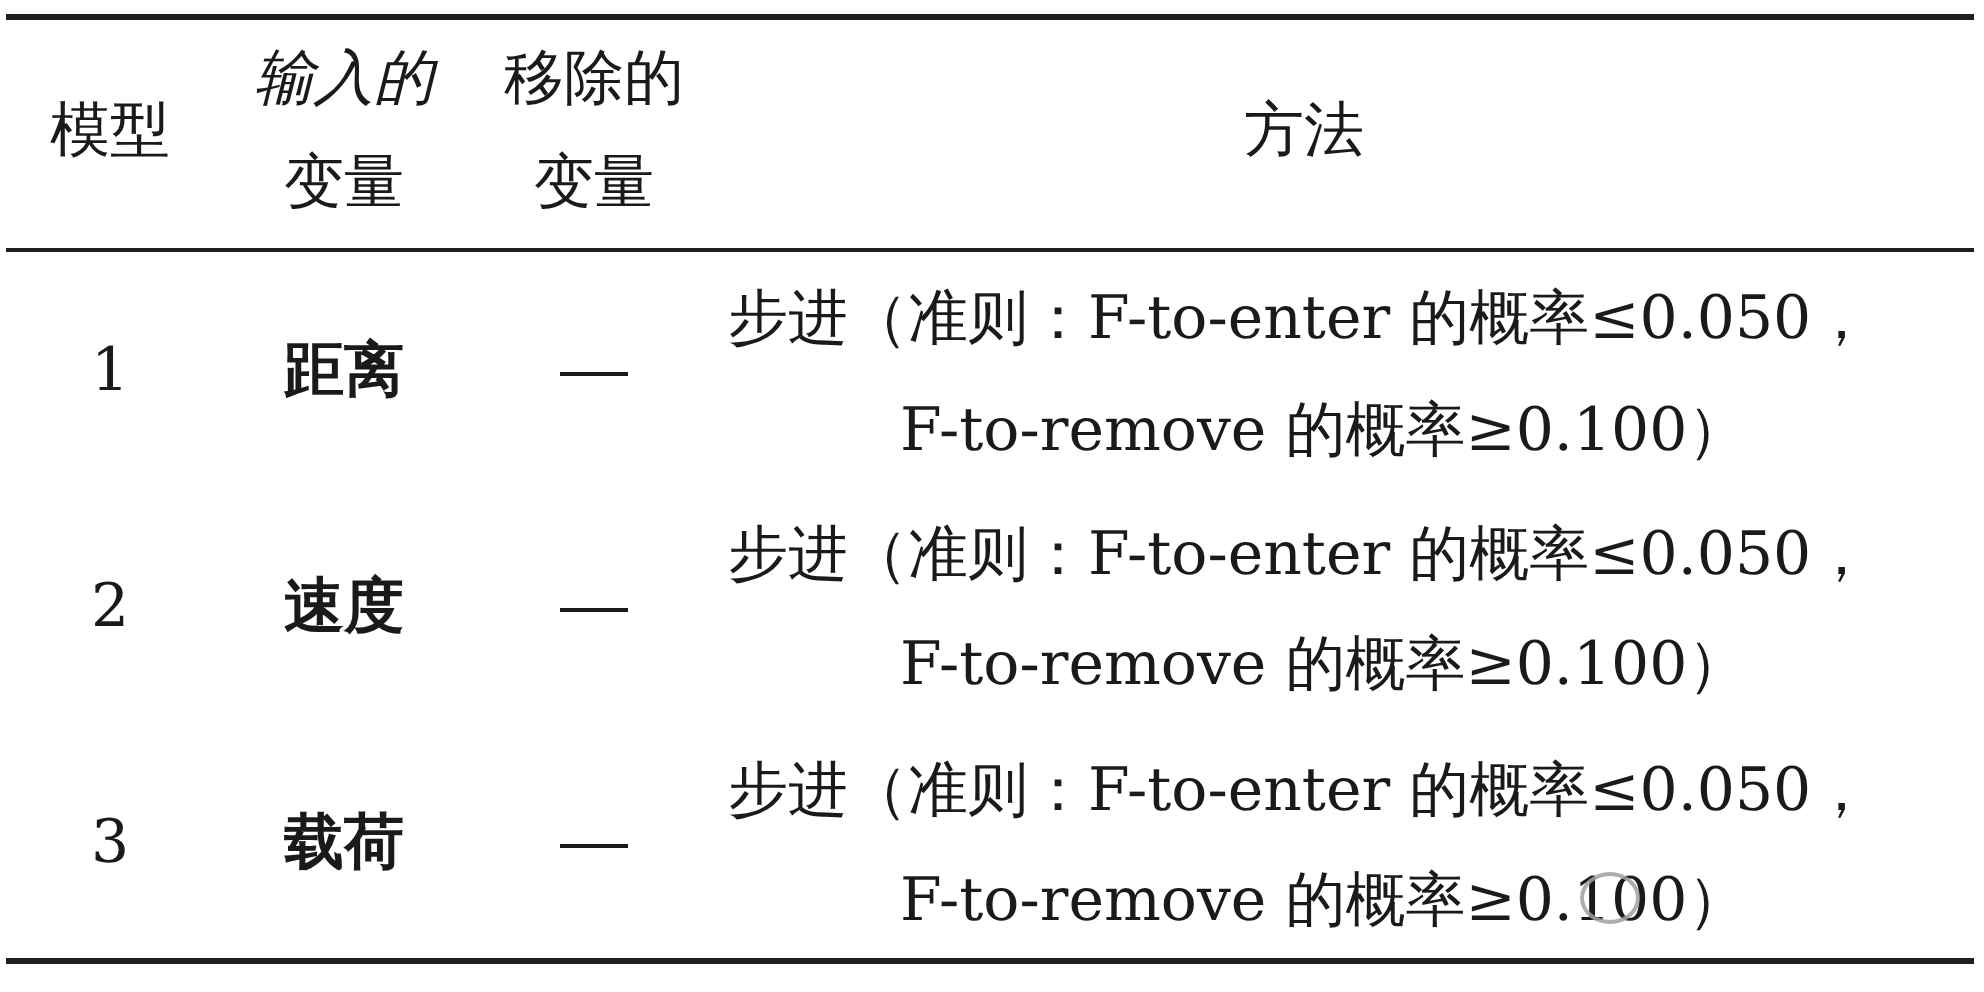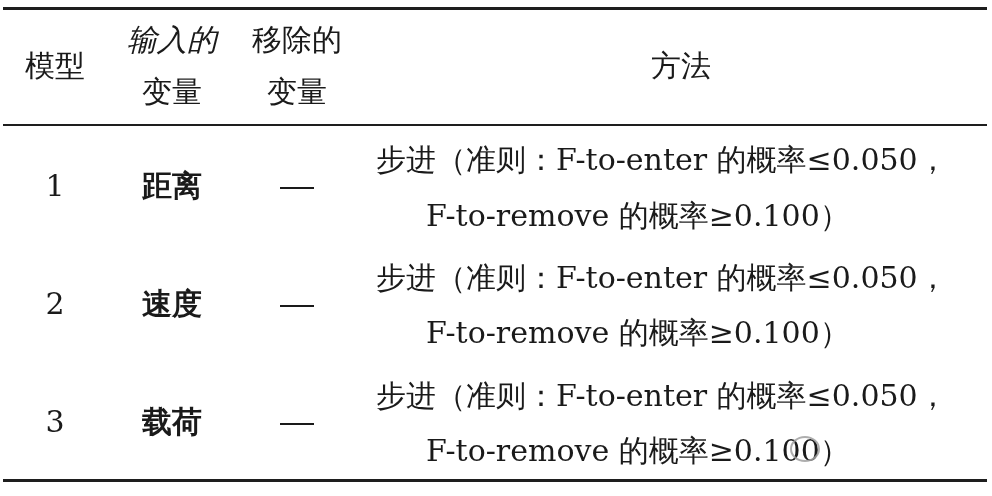--- a/index.html
+++ b/index.html
@@ -9,26 +9,26 @@
   .rule-top { top: 7px; height: 3px; }
   .rule-mid { top: 124px; height: 2px; }
   .rule-bot { top: 479px; height: 3px; }
   .cell { position: absolute; font-size: 30px; line-height: 40px; white-space: nowrap; }
   .center { text-align: center; }
   .hdr-model { left: 14px; width: 82px; top: 46px; }
   .hdr-in { left: 110px; width: 124px; top: 20px; font-style: italic; }
   .hdr-in2 { left: 110px; width: 124px; top: 72px; }
   .hdr-rm { left: 236px; width: 122px; top: 20px; }
   .hdr-rm2 { left: 236px; width: 122px; top: 72px; }
-  .hdr-method { left: 369px; width: 624px; top: 46px; }
+  .hdr-method { left: 340px; width: 624px; top: 46px; }
   .c-model { left: 14px; width: 82px; }
   .c-in { left: 110px; width: 124px; font-weight: bold; }
   .c-rm { left: 236px; width: 122px; }
-  .method-l1 { left: 364px; margin-left: 12px; }
-  .method-l2 { left: 426px; }
+  .method-l1 { left: 364px; }
+  .method-l2 { left: 450px; }
   .dash { display: inline-block; width: 34px; height: 2px; background: #1a1a1a; vertical-align: middle; }
   .watermark { position: absolute; left: 790px; top: 434px; font-family: "DejaVu Sans", "Liberation Sans", sans-serif;
                font-size: 24px; color: #9a9a9a; opacity: 0.85; white-space: nowrap; }
   .wm-icon { display: inline-block; width: 26px; height: 22px; border: 2px solid #a0a0a0; border-radius: 50%;
              vertical-align: middle; margin-right: 6px; }
 </style>
 </head>
 <body>
 
 <div class="rule rule-top"></div>

